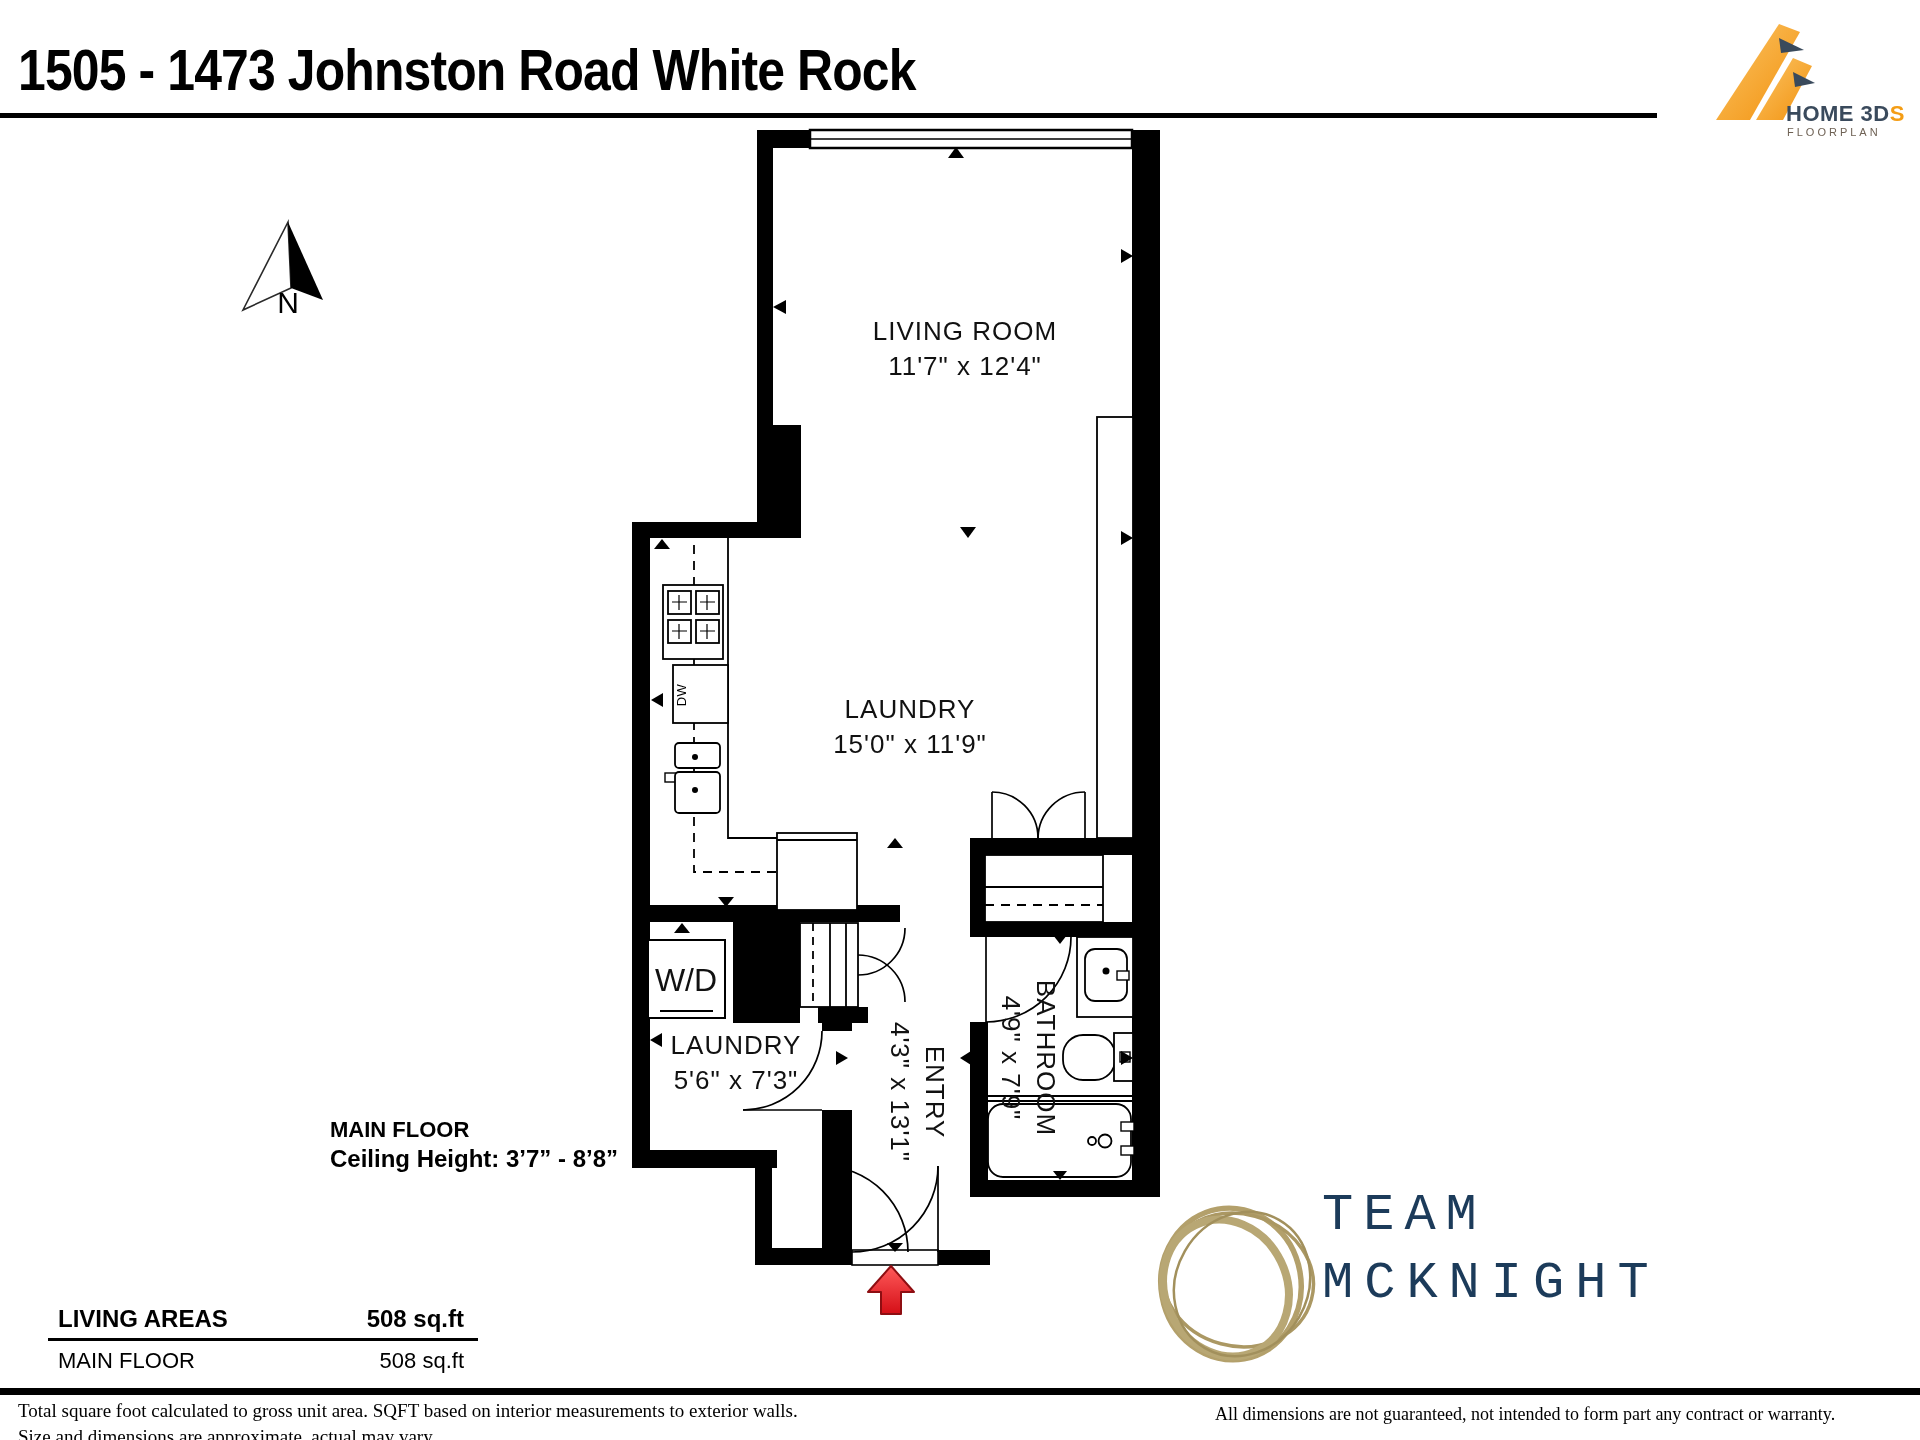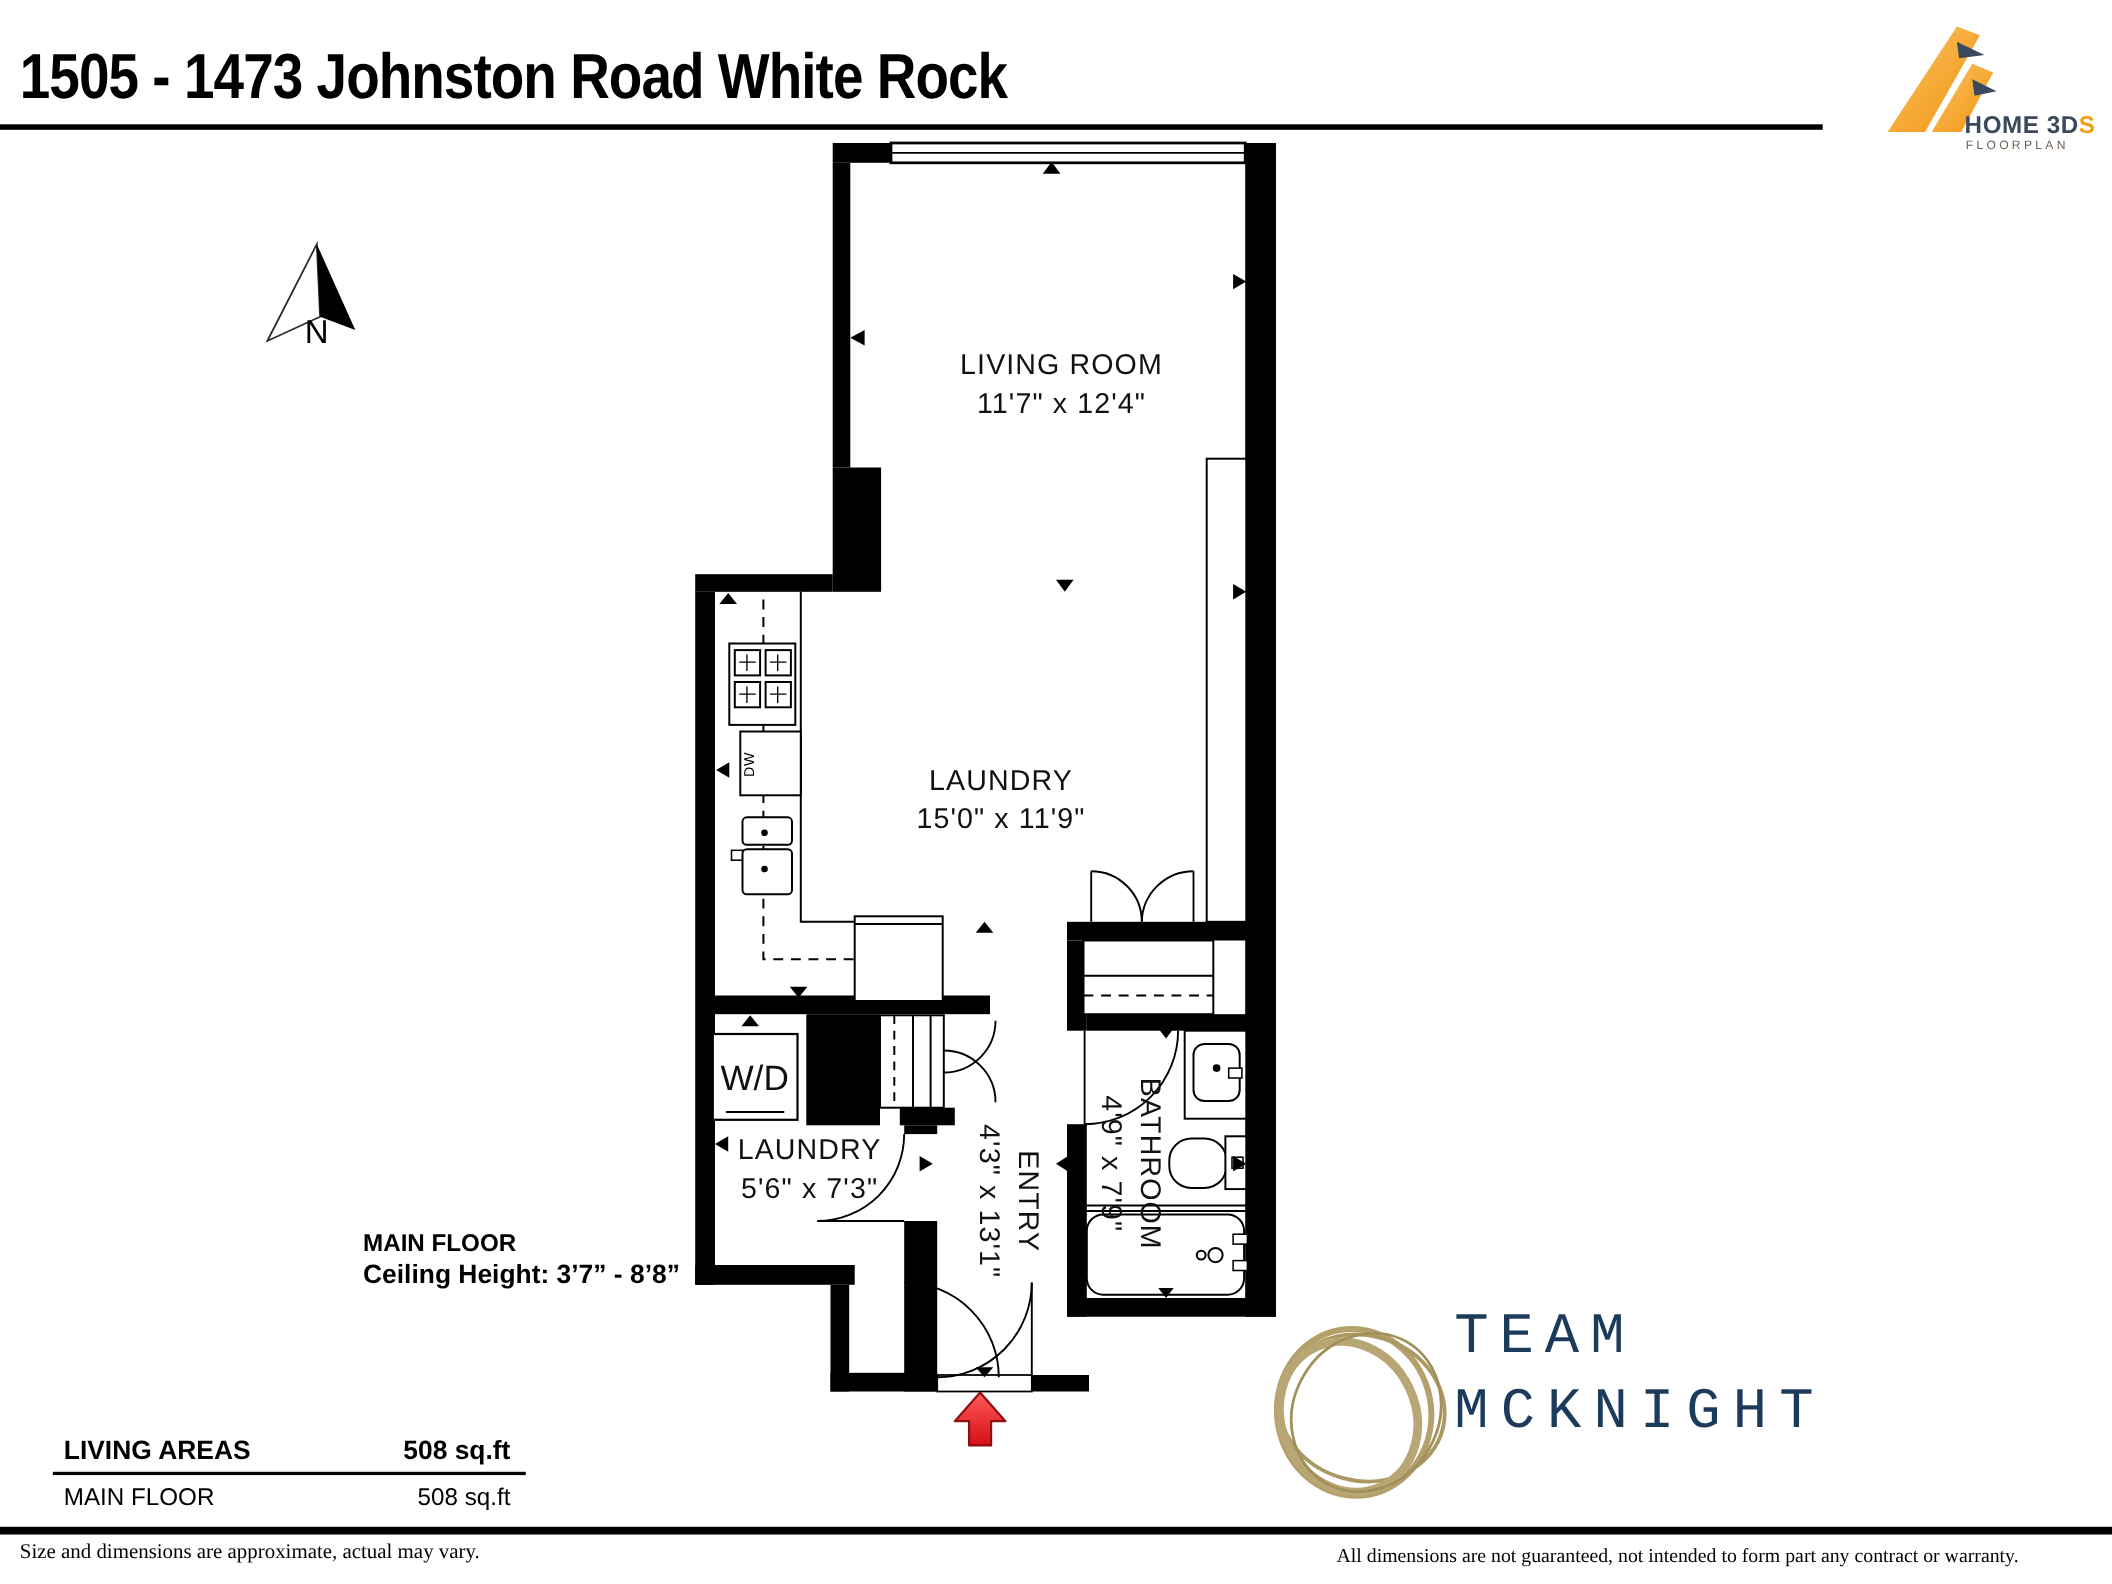--- a/index.html
+++ b/index.html
@@ -279,18 +279,19 @@
   </div>
   <div id="areas-divider"></div>
   <div class="areas-row areas-sub">
     <span>MAIN FLOOR</span>
     <span>508 sq.ft</span>
   </div>
 </div>
 
 <div id="footer-rule" class="abs"></div>
 <div id="footer-left" class="abs serif">
+  <div>Total square foot calculated to gross unit area. SQFT based on interior measurements to exterior walls.</div>
   <div>Size and dimensions are approximate, actual may vary.</div>
 </div>
 <div id="footer-right" class="abs serif">All dimensions are not guaranteed, not intended to form part any contract or warranty.</div>
 
 <div id="brand-team" class="abs brand-line">TEAM</div>
 <div id="brand-mcknight" class="abs brand-line">MCKNIGHT</div>
 
 </body></html>

